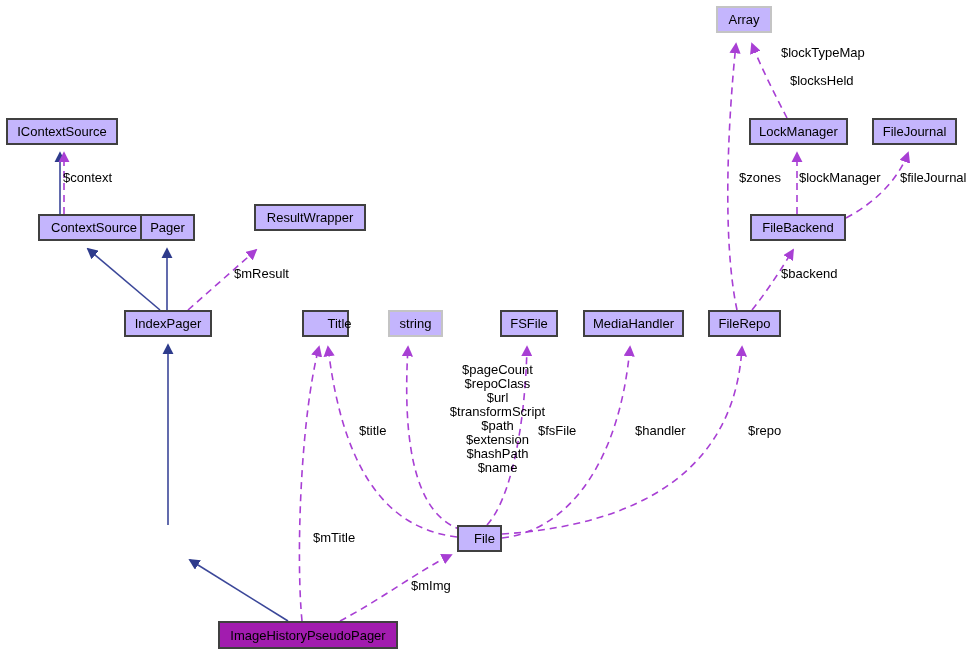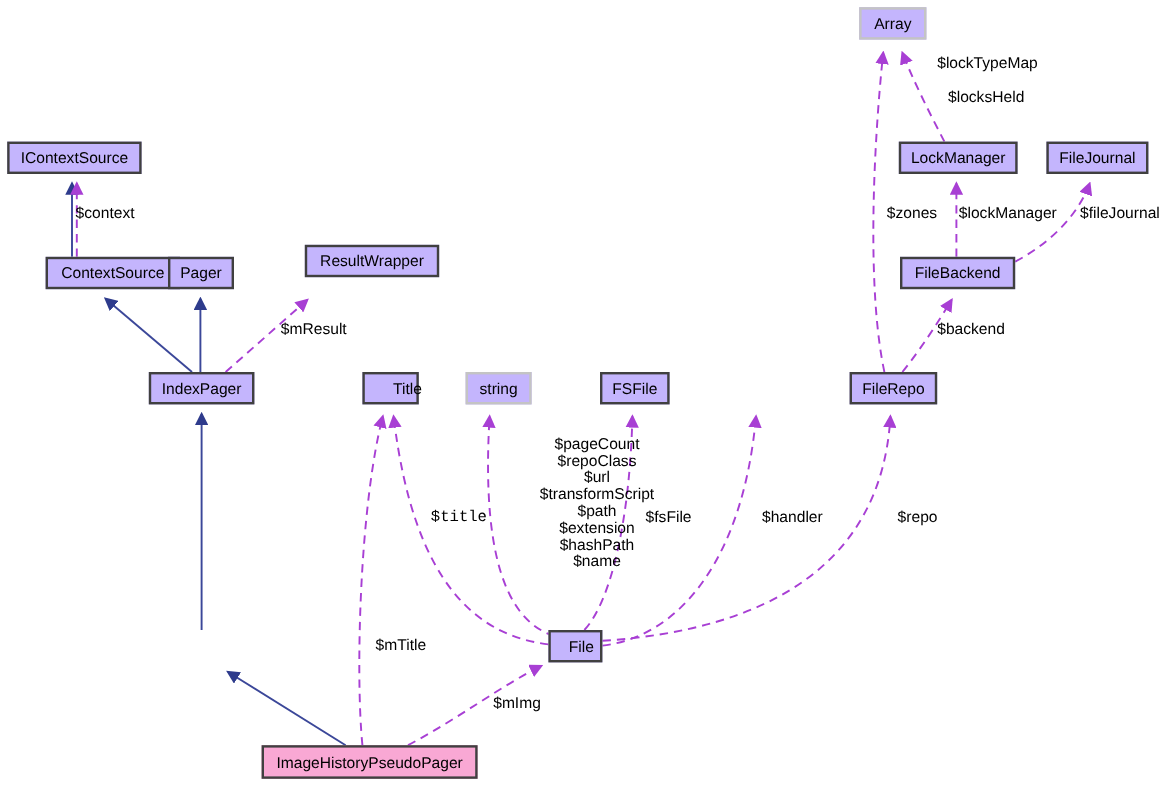--- a/index.html
+++ b/index.html
@@ -38,21 +38,21 @@
     white-space: nowrap;
     z-index: 5;
   }
   .node.strong {
     border: 2px solid #404040;
   }
   .node.light {
     border: 2px solid #c4c4c4;
   }
   .node.current {
-    background: #f9a8d4;
+    background: #a21caf;
     border: 2px solid #404040;
   }
   .edge-label {
     position: absolute;
     font-size: 13px;
     line-height: 14px;
     color: #000000;
     white-space: nowrap;
     z-index: 4;
     background: transparent;
@@ -138,20 +138,21 @@
   <div class="node strong" style="left:750px; top:214px; width:96px; height:27px;">FileBackend</div>
 
   <div class="node strong" style="left:124px; top:310px; width:88px; height:27px;">IndexPager</div>
 
   <div class="node strong" style="left:302px; top:310px; width:47px; height:27px;padding-left:28px;">Title</div>
 
   <div class="node light" style="left:388px; top:310px; width:55px; height:27px;">string</div>
 
   <div class="node strong" style="left:500px; top:310px; width:58px; height:27px;">FSFile</div>
 
+  <div class="node strong" style="left:583px; top:310px; width:101px; height:27px;">MediaHandler</div>
 
   <div class="node strong" style="left:708px; top:310px; width:73px; height:27px;">FileRepo</div>
 
 
   <div class="node strong" style="left:457px; top:525px; width:45px; height:27px;padding-left:10px;">File</div>
 
   <div class="node current" style="left:218px; top:621px; width:180px; height:28px;">ImageHistoryPseudoPager</div>
 
   <div class="edge-label" style="left:63px; top:171px;">$context</div>
 
@@ -162,21 +163,21 @@
   <div class="edge-label" style="left:739px; top:171px;">$zones</div>
 
   <div class="edge-label" style="left:799px; top:171px;">$lockManager</div>
 
   <div class="edge-label" style="left:900px; top:171px;">$fileJournal</div>
 
   <div class="edge-label" style="left:234px; top:267px;">$mResult</div>
 
   <div class="edge-label" style="left:781px; top:267px;">$backend</div>
 
-  <div class="edge-label" style="left:359px; top:424px;font-family:Liberation Mono, monospace;">$title</div>
+  <div class="edge-label" style="left:359px; top:424px;">$title</div>
 
   <div class="edge-label" style="left:538px; top:424px;">$fsFile</div>
 
   <div class="edge-label" style="left:635px; top:424px;">$handler</div>
 
   <div class="edge-label" style="left:748px; top:424px;">$repo</div>
 
   <div class="edge-label" style="left:313px; top:531px;">$mTitle</div>
 
   <div class="edge-label" style="left:411px; top:579px;">$mImg</div>

